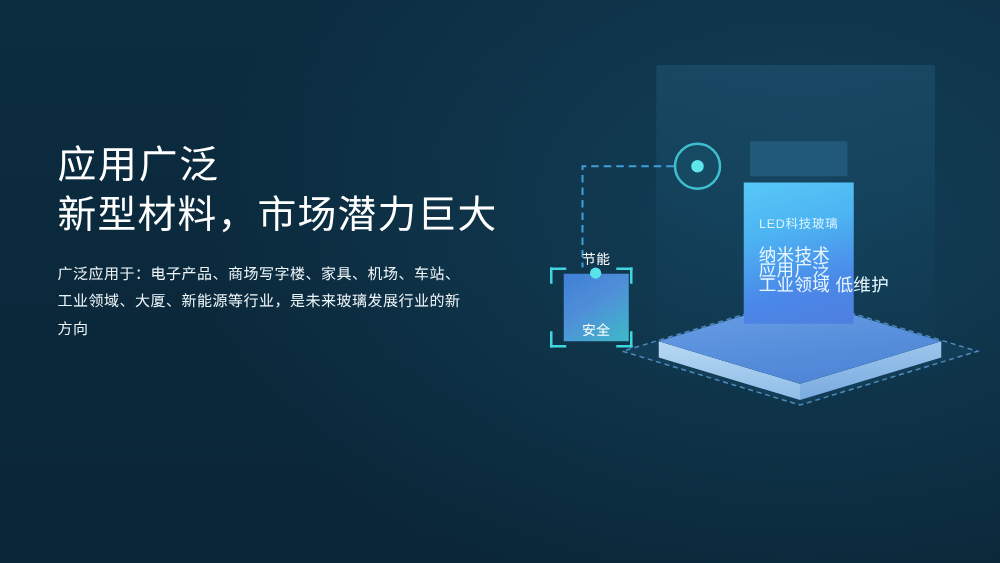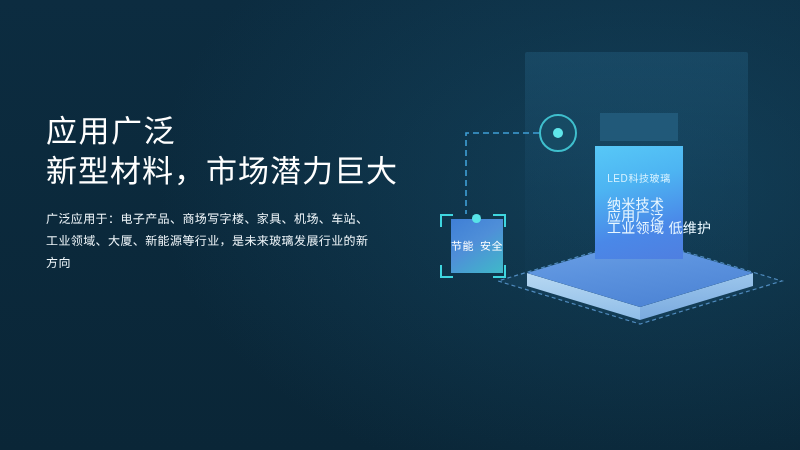--- a/index.html
+++ b/index.html
@@ -87,23 +87,24 @@
     height: 70px;
   }
   .tag-box {
     position: absolute;
     left: 11px;
     top: 8px;
     width: 52px;
     height: 54px;
     background: linear-gradient(145deg, #3f7fd6 0%, #4f8fd8 45%, #3fb9c9 100%);
     display: flex;
-    flex-direction: row;
+    flex-direction: column;
     align-items: center;
-    justify-content: space-between;
+    justify-content: flex-end;
+    gap: 42px;
   }
   .tag-box span {
     color: #ffffff;
     font-size: 11px;
     line-height: 15px;
     letter-spacing: 0.5px;
   }
   .tag-dot {
     position: absolute;
     left: 32px;

